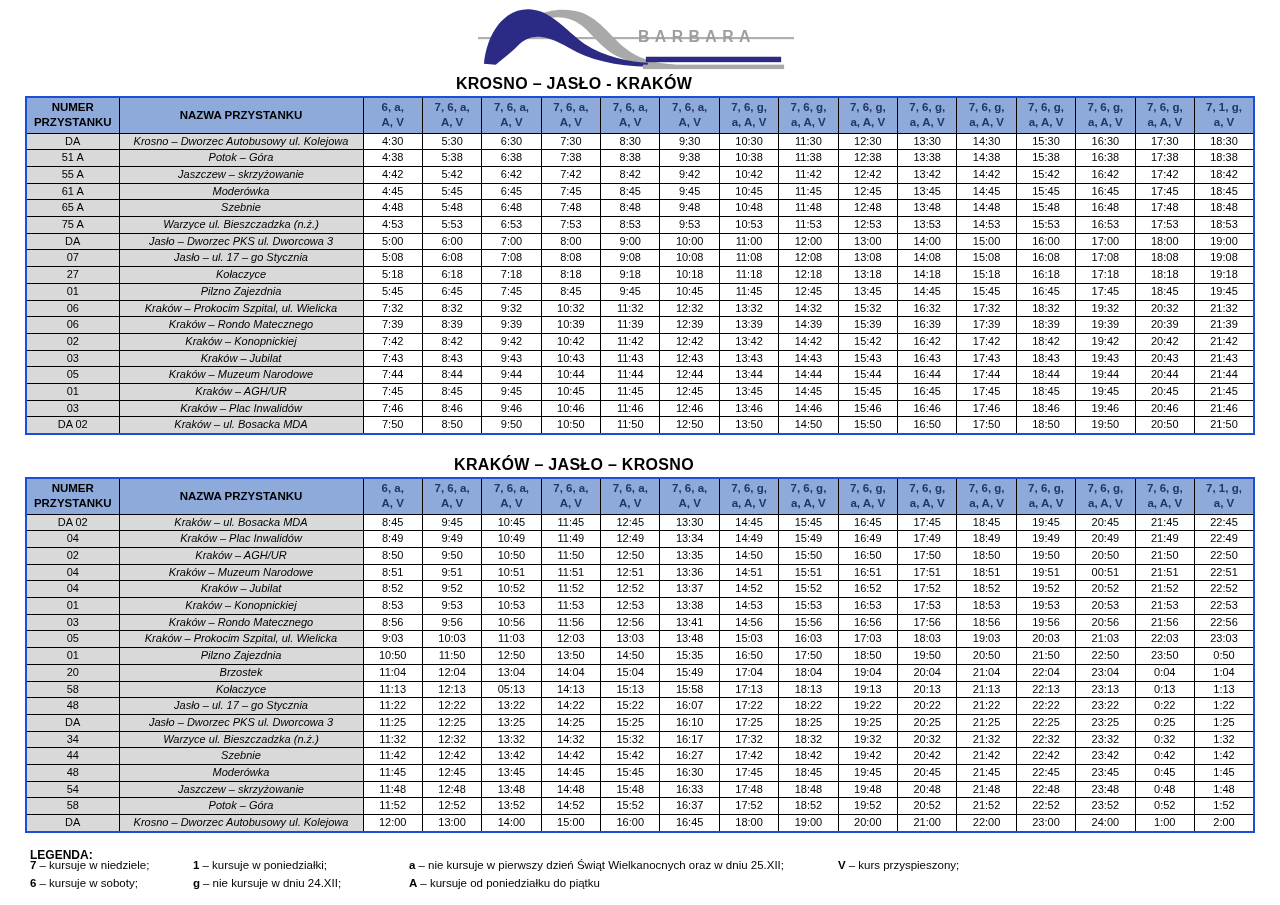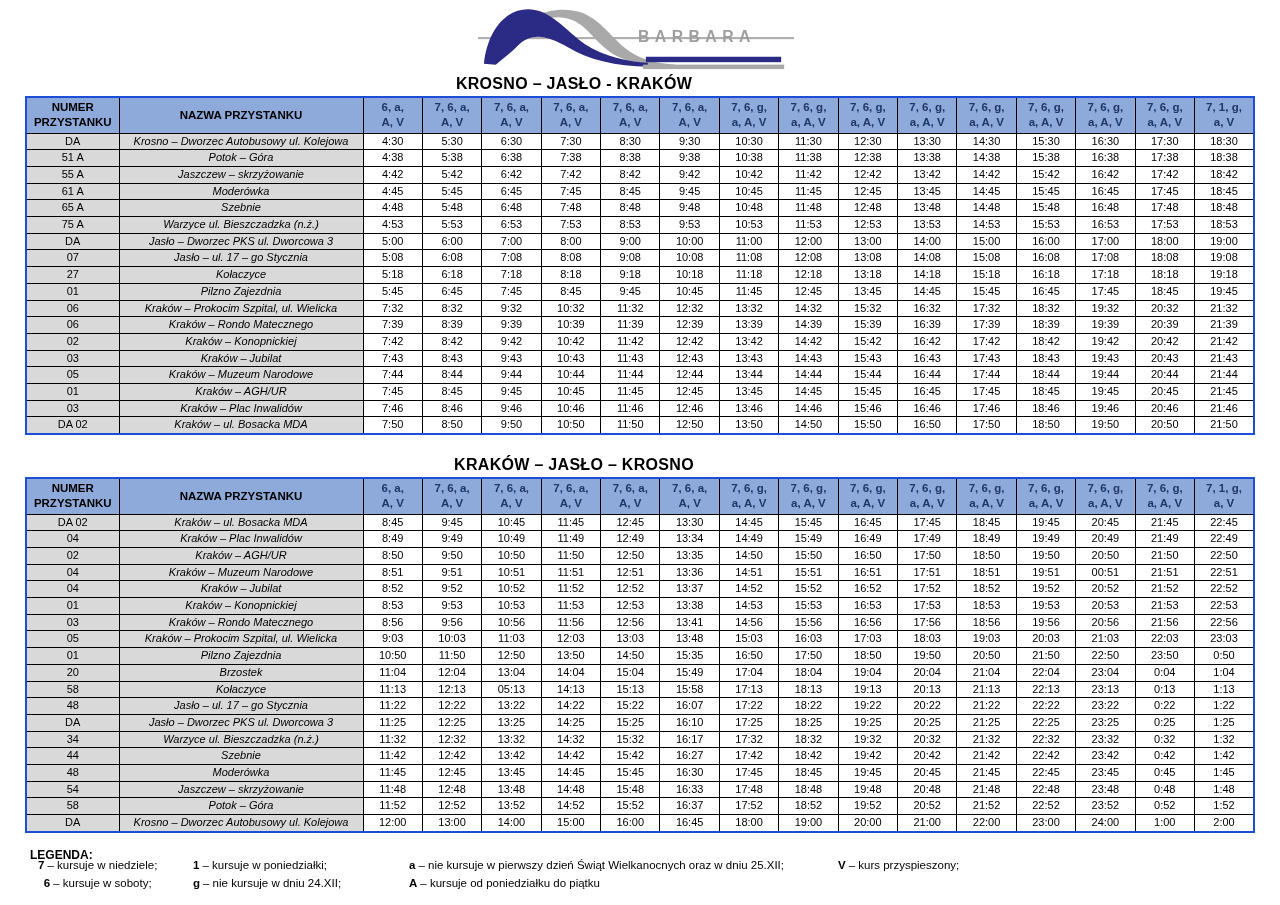--- a/index.html
+++ b/index.html
@@ -24,21 +24,21 @@
   .w-name { width:244px; }
   .tt td { height:15.7px; line-height:15.7px; font-size:11px; }
   .c-num, .c-name { background:#D9D9D9; }
   .c-name { text-align:left; padding-left:6px;font-style:italic; }
 
   .legend { position:absolute; left:30px; top:840px; width:1230px; height:60px; font-size:11.5px; }
   .lg-title { position:absolute; left:0; top:8px; font-size:12px; font-weight:bold;text-align:right; }
   .lg-col { position:absolute; top:16px; }
   .lg-col .lg-line { height:18px; line-height:18px; }
   .lg-line b { margin-right:3px; }
-  #lgc1 { left:8px;text-align:center; } #lgc2 { left:163px; } #lgc3 { left:379px; } #lgc4 { left:808px; }
+  #lgc1 { left:0; } #lgc2 { left:163px; } #lgc3 { left:379px; } #lgc4 { left:808px; }
 </style>
 </head>
 <body>
 
 <svg class="logo" viewBox="0 0 320 70" aria-hidden="true">
   <rect x="0" y="35" width="320" height="2.2" fill="#AFAFAF"></rect>
   <path fill="#A9A9A9" d="M30,40 C44,12 80,2 104,10 C126,18 134,36 154,50 C166,58 182,62 200,63 L200,66.5 C182,67 160,64 142,55 C120,44 114,26 96,18 C74,9 50,20 38,45 Z"></path>
   <path fill="#2B2A84" d="M6,62 C10,26 30,6 52,7 C74,8 88,28 108,42 C128,55 152,60 172,61 L172,65 C140,65 112,58 92,46 C70,33 54,30 40,44 C31,53 24,58 18,63 Z"></path>
   <text x="162" y="40" font-size="16" font-weight="bold" letter-spacing="5.5" fill="#9E9E9E">BARBARA</text>
   <rect x="170" y="55" width="137" height="5.5" fill="#2B2A84"></rect>

